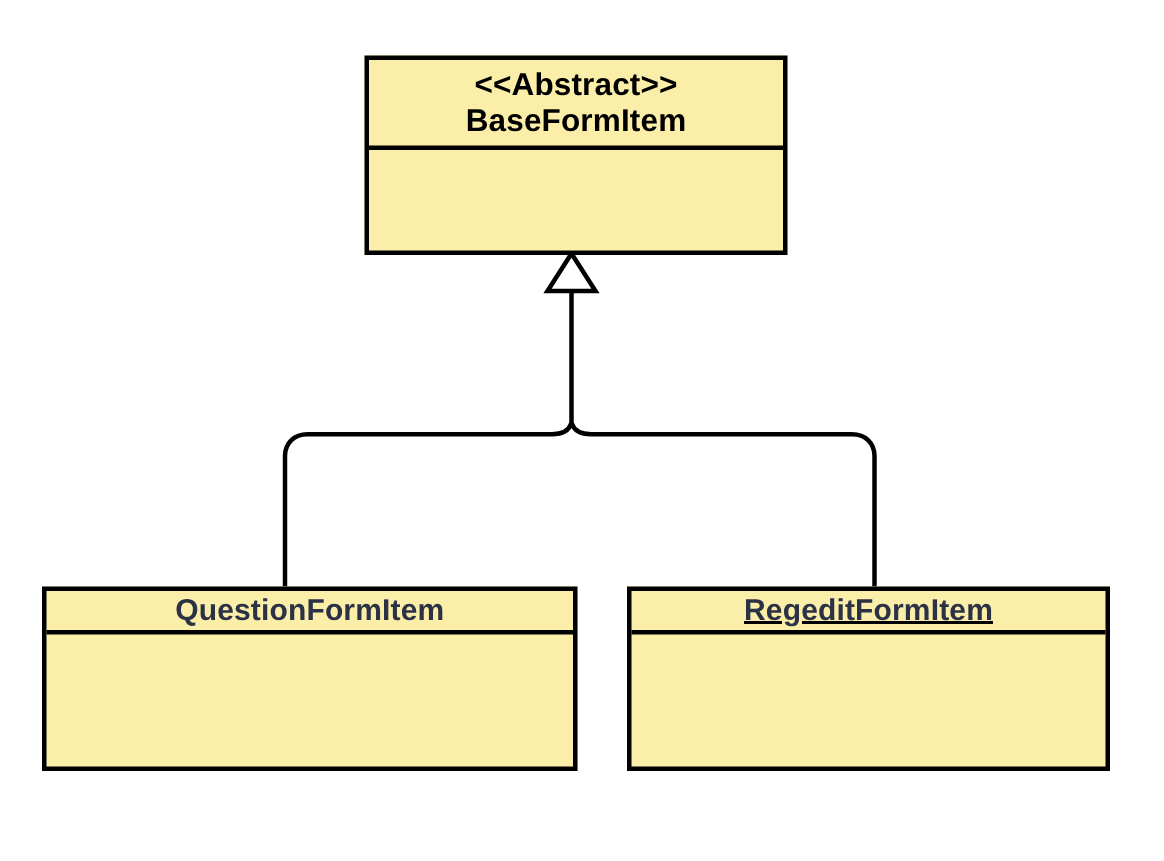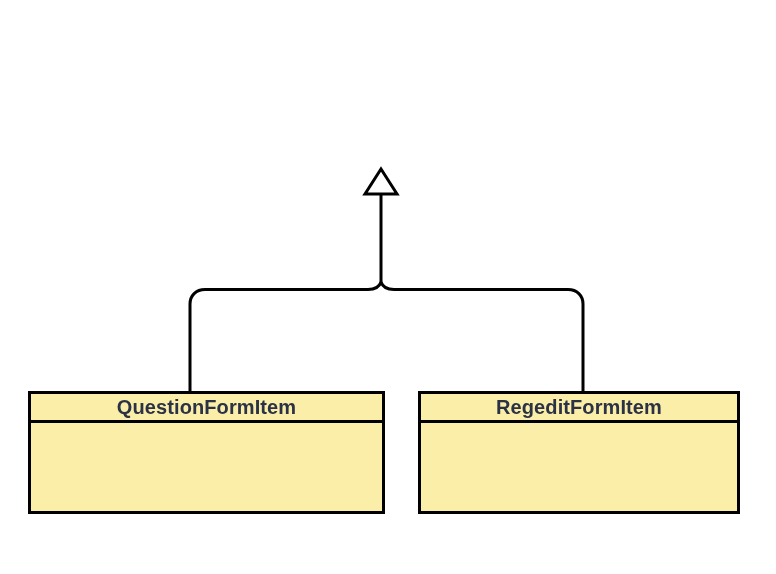--- a/index.html
+++ b/index.html
@@ -94,20 +94,21 @@
     left: 28px;
     top: 391px;
     width: 357px;
     height: 123px;
   }
   #class-regeditformitem {
     left: 418px;
     top: 391px;
     width: 322px;
     height: 123px;
+    text-decoration: underline;
   }
 </style>
 </head>
 <body>
 
 <div id="diagram-canvas">
 
   <svg id="connector-layer" viewBox="0 0 776 574" xmlns="http://www.w3.org/2000/svg">
 
     <path d="M 381 193 L 381 282" fill="none" stroke="#000000" stroke-width="3"></path>
@@ -120,20 +121,27 @@
 
     <path d="M 381 282
              C 383 288, 388 289.5, 394 289.5
              L 568 289.5
              C 577 289.5, 583 295.5, 583 304
              L 583 391" fill="none" stroke="#000000" stroke-width="3" stroke-linecap="butt" stroke-linejoin="round"></path>
 
     <polygon points="381,169 397,194 365,194" fill="#ffffff" stroke="#000000" stroke-width="3" stroke-linejoin="miter"></polygon>
   </svg>
 
+  <div class="uml-class" id="class-baseformitem">
+    <div class="uml-class-header">
+      <span class="stereotype">&lt;&lt;Abstract&gt;&gt;</span>
+      <span class="classname">BaseFormItem</span>
+    </div>
+    <div class="uml-class-body"></div>
+  </div>
 
   <div class="uml-class uml-subclass" id="class-questionformitem">
     <div class="uml-class-header">
       <span class="classname">QuestionFormItem</span>
     </div>
     <div class="uml-class-body"></div>
   </div>
 
   <div class="uml-class uml-subclass" id="class-regeditformitem">
     <div class="uml-class-header">

